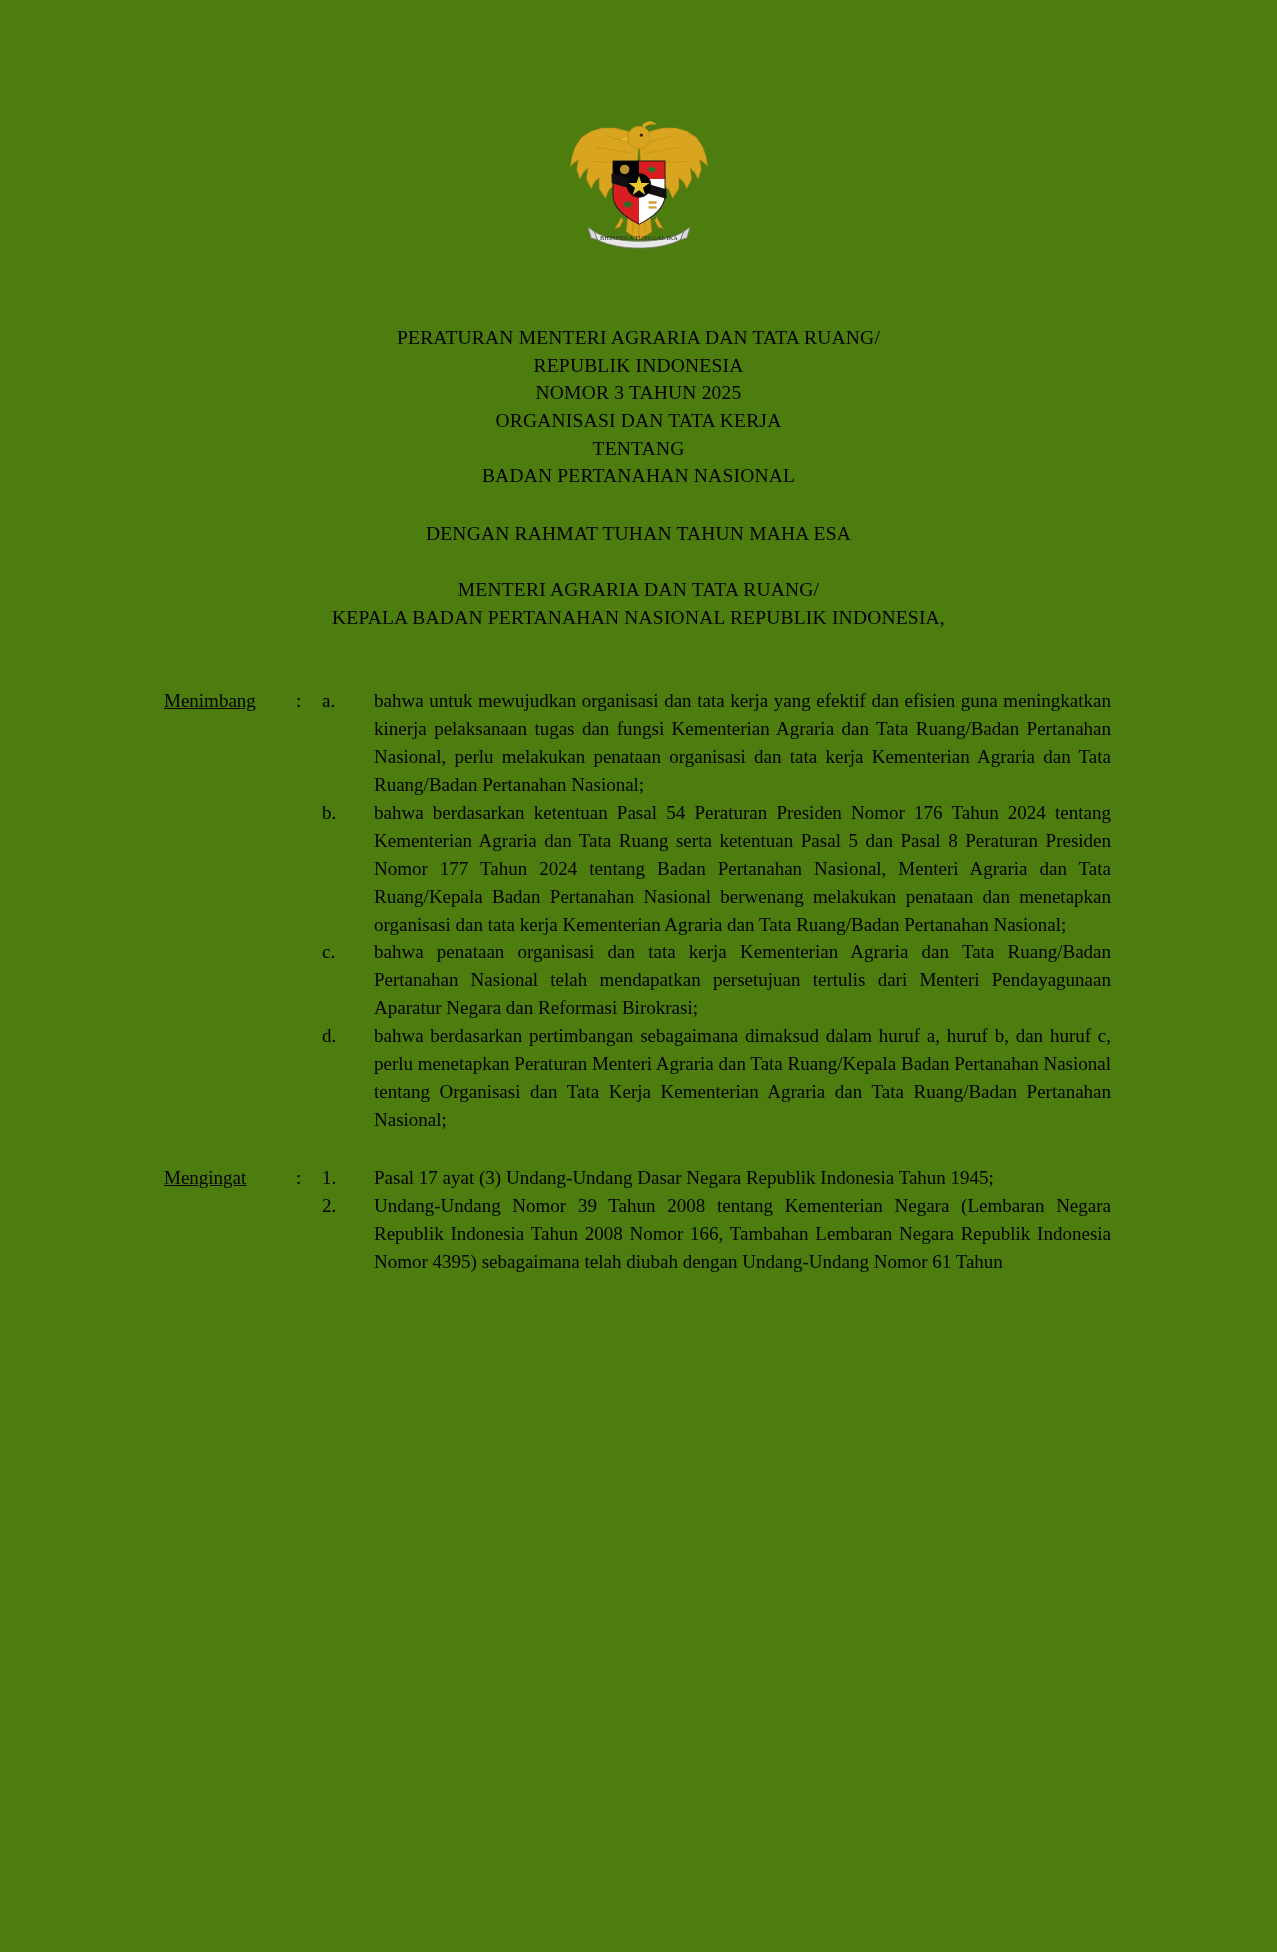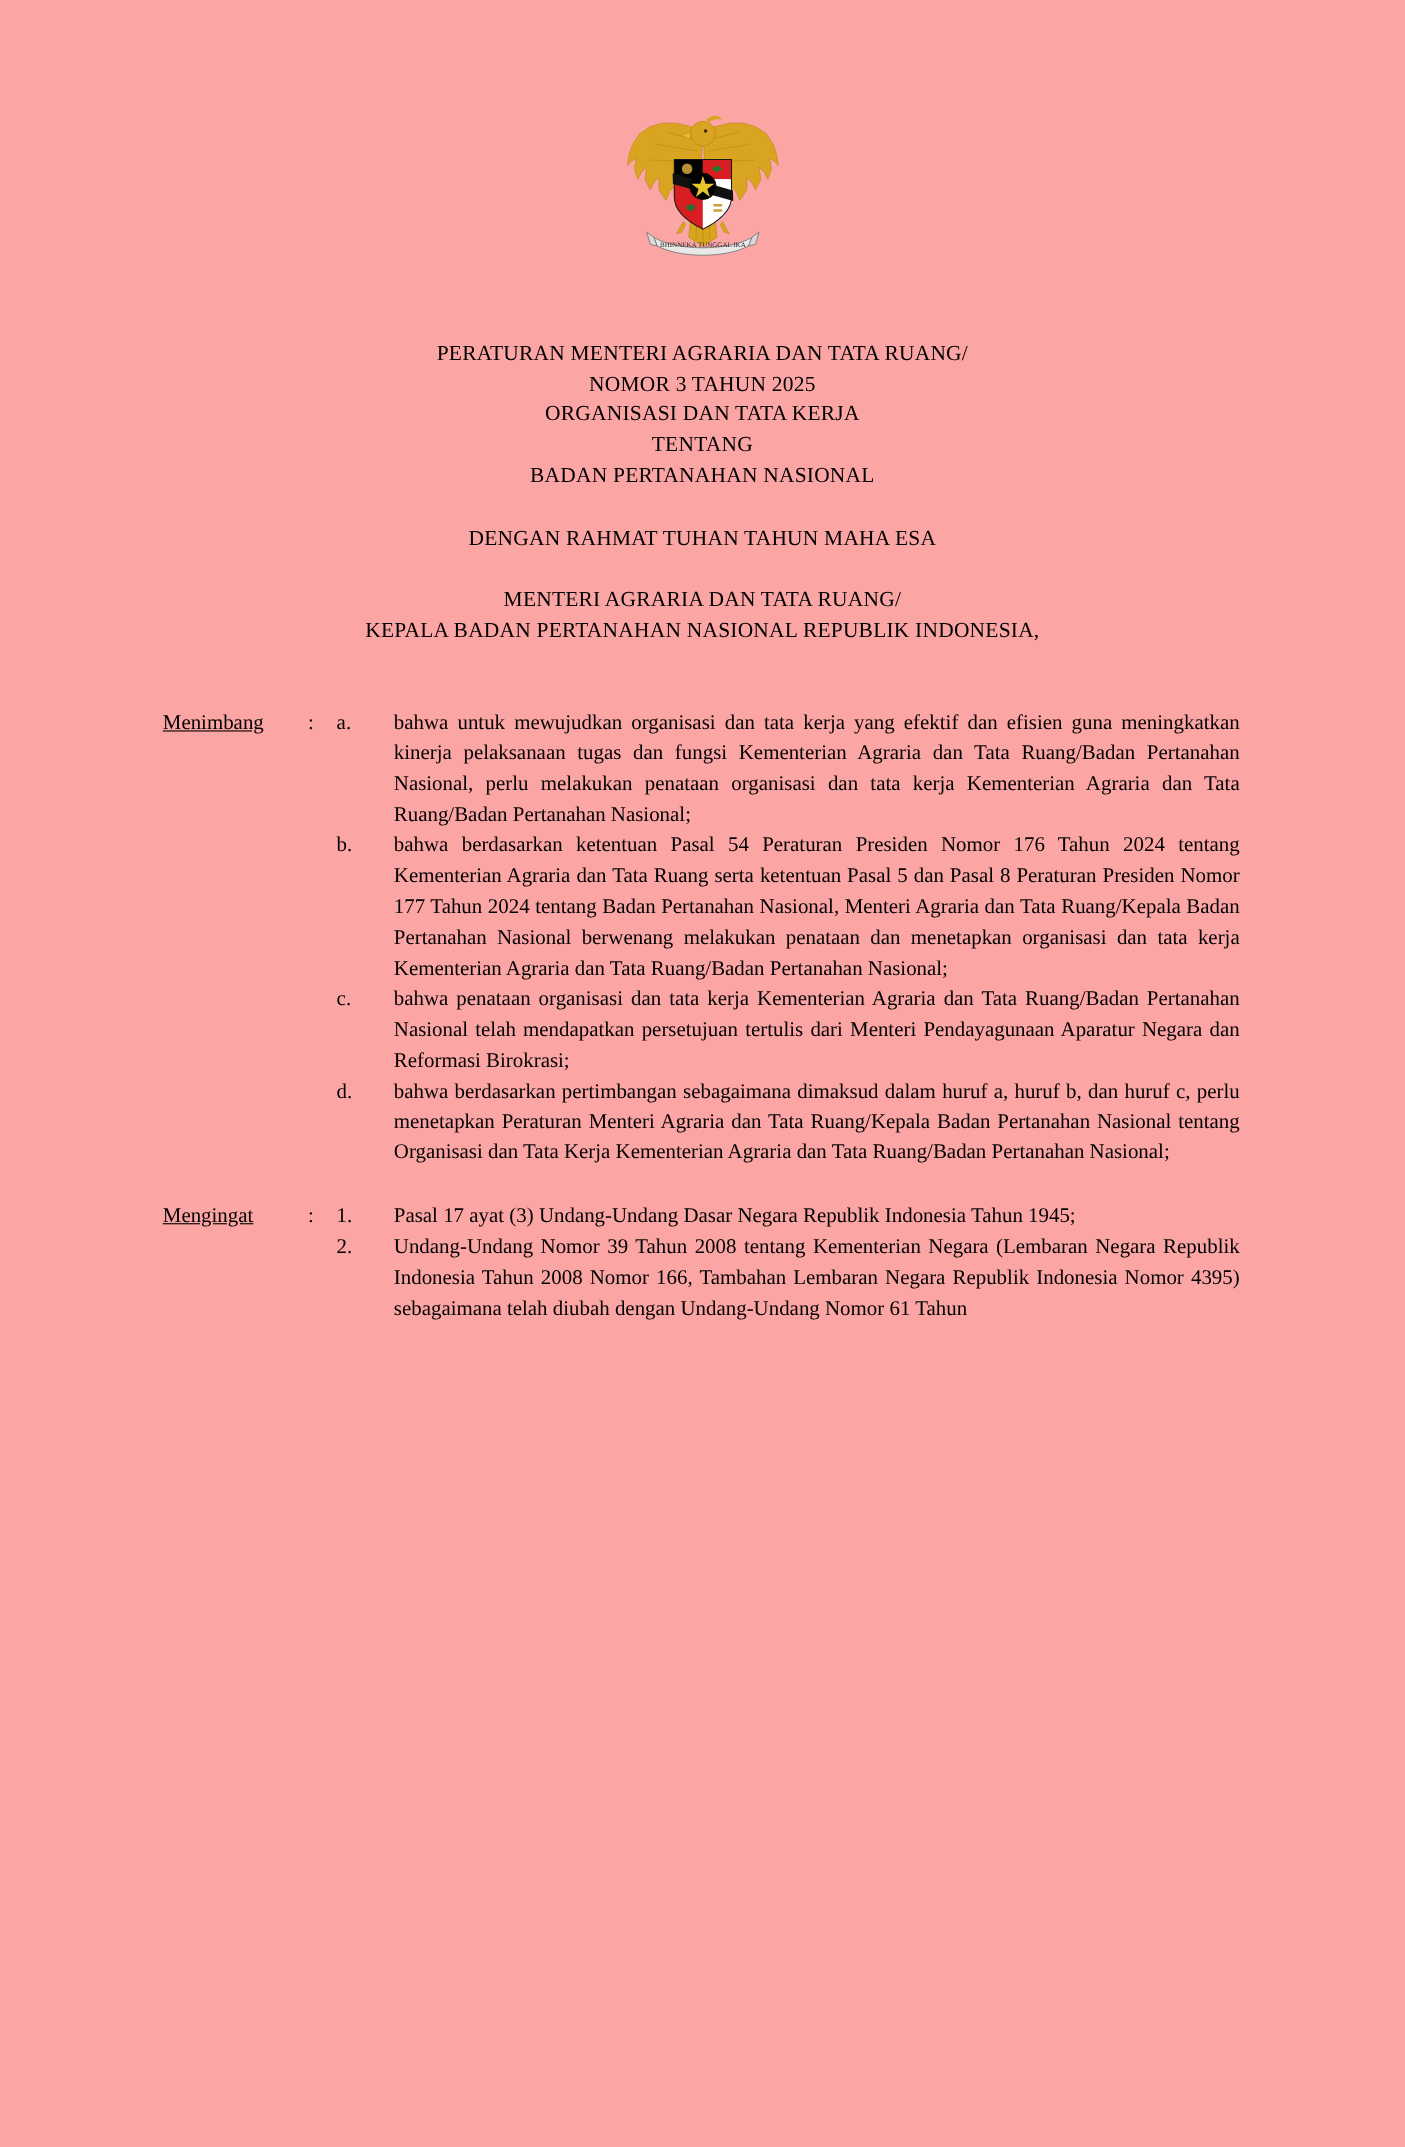--- a/index.html
+++ b/index.html
@@ -3,27 +3,27 @@
 <meta charset="utf-8">
 <style>
   html, body {
     margin: 0;
     padding: 0;
     background: #ffffff;
   }
   .page {
     width: 1277px;
     min-height: 1952px;
-    background: #fca5a5;
+    background: #4d7c0f;
     margin: 0 auto;
     position: relative;
     font-family: "Liberation Serif", serif;
     color: #000000;
     box-sizing: border-box;
-    padding: 0;
+    padding: 16px;
   }
   
   .emblem-wrap {
     width: 100%;
     display: flex;
     justify-content: center;
     padding-top: 96px;
   }
   .emblem {
     width: 160px;
@@ -148,20 +148,21 @@
 
       <g fill="#D9A520" stroke="#B8860B" stroke-width="0.7">
         <path d="M78 132 l-8 14 l6 -2 l4 -8 z"></path>
         <path d="M122 132 l8 14 l-6 -2 l-4 -8 z"></path>
       </g>
     </svg>
   </div>
 
   <div class="title-block">
     <div>PERATURAN MENTERI AGRARIA DAN TATA RUANG/</div>
+    <div>REPUBLIK INDONESIA</div>
     <div>NOMOR 3 TAHUN 2025</div>
     <div>ORGANISASI DAN TATA KERJA</div>
     <div>TENTANG</div>
     <div>BADAN PERTANAHAN NASIONAL</div>
 
     <div class="gap-lg"></div>
     <div>DENGAN RAHMAT TUHAN TAHUN MAHA ESA</div>
 
     <div class="gap-md"></div>
     <div>MENTERI AGRARIA DAN TATA RUANG/</div>

